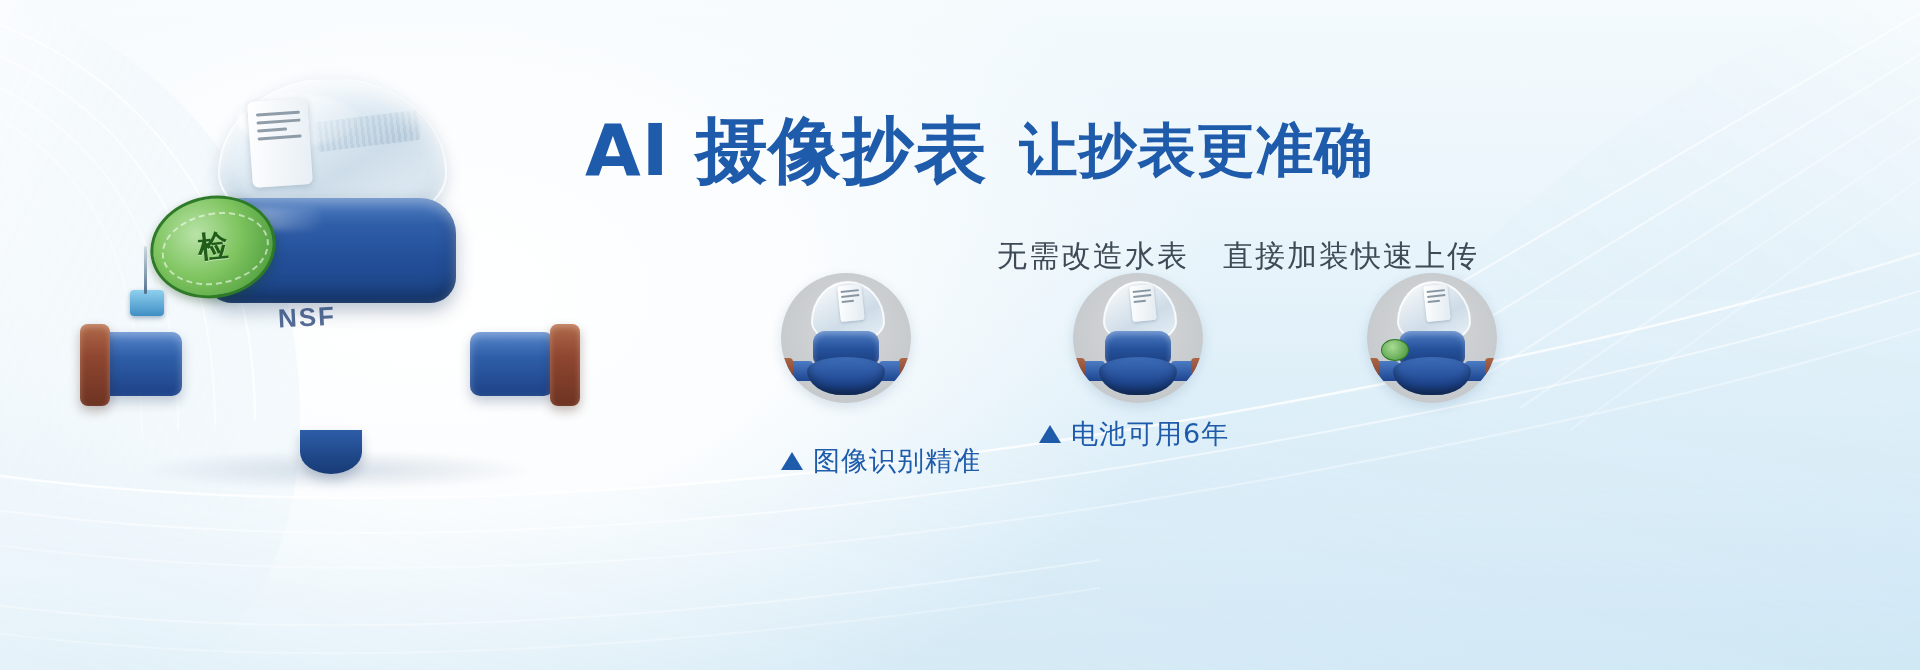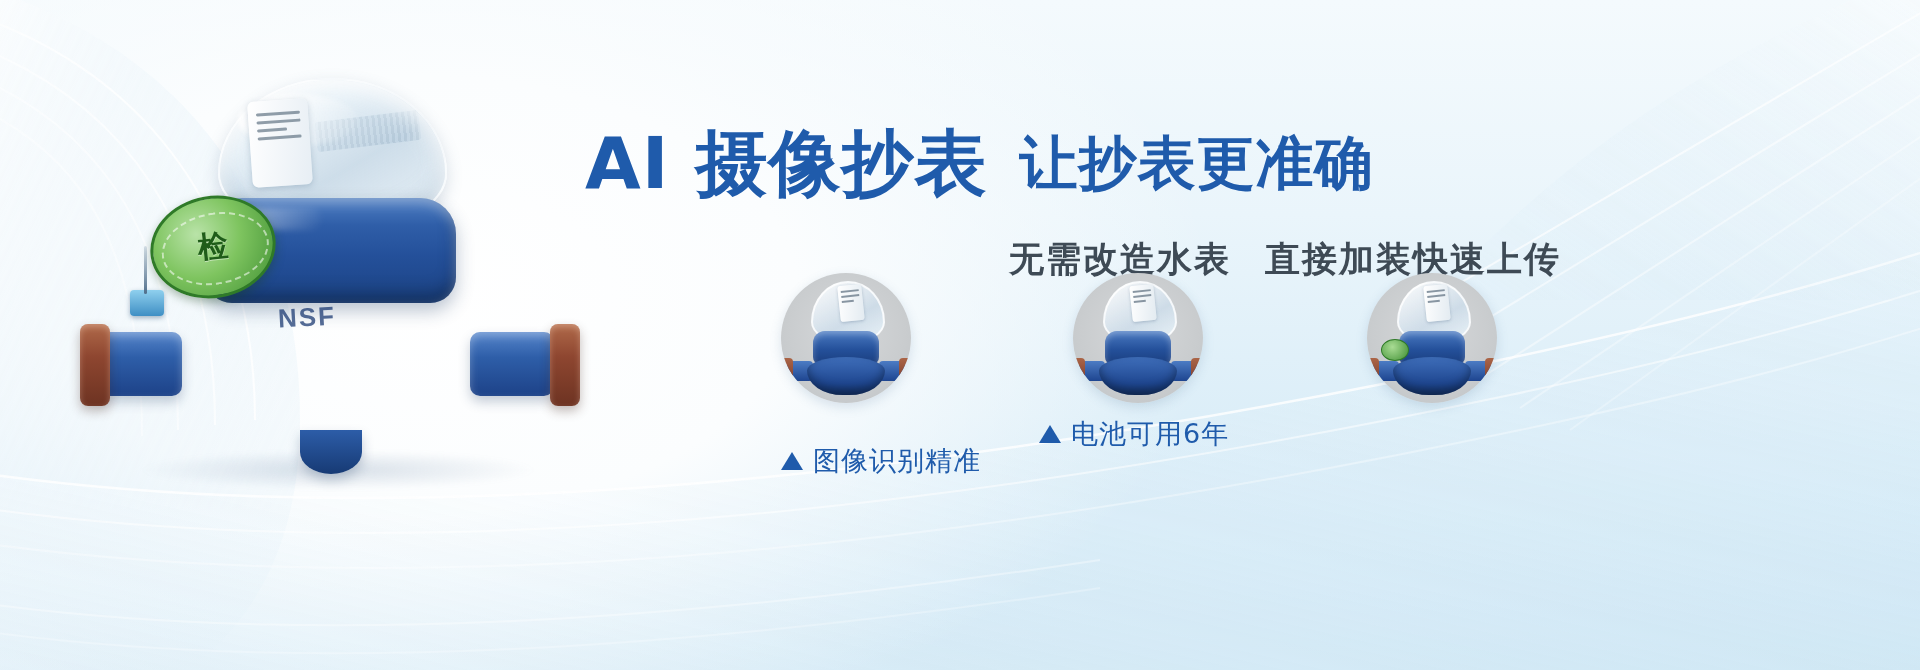--- a/index.html
+++ b/index.html
@@ -147,37 +147,36 @@
   }
   .m-shadow{
     position:absolute;left:60px;top:372px;width:400px;height:40px;border-radius:50%;
     background:radial-gradient(ellipse at center, rgba(90,120,155,.22), rgba(90,120,155,0) 70%);
     filter:blur(2px);
   }
 
   
   .copy{position:absolute;left:585px;top:0;width:1300px;height:670px;}
   .headline{
-    position:absolute;left:0;top:116px;width:1300px;
+    position:absolute;left:0;top:103px;width:1300px;
     white-space:nowrap;
     font-family:"DejaVu Sans","Liberation Sans",sans-serif;
   }
   .headline .main{
     font-size:72px;font-weight:700;color:#1f5bab;letter-spacing:1px;
     vertical-align:middle;
   }
   .headline .sub{
     font-size:58px;font-weight:700;color:#1f5bab;letter-spacing:1px;
     margin-left:32px;vertical-align:middle;
   }
   .subline{
-    position:absolute;left:424px;top:236px;
-    font-size:35px;color:#3e4a55;letter-spacing:2px;white-space:nowrap;
+    position:absolute;left:412px;top:236px;
+    font-size:30px;color:#3e4a55;letter-spacing:2px;white-space:nowrap;
     font-family:"DejaVu Sans","Liberation Sans",sans-serif;
-    font-weight:bold;
   }
   .subline .gap{display:inline-block;width:34px;}
 
   
   .thumbs{position:absolute;left:196px;top:273px;width:1010px;height:130px;}
   .thumb{
     position:absolute;top:0;width:130px;height:130px;border-radius:50%;
     background:radial-gradient(circle at 50% 45%, #d6d8da 0%, #c9ccce 62%, #bfc3c6 100%);
     overflow:hidden;
     box-shadow:0 4px 12px rgba(70,110,150,.18);

